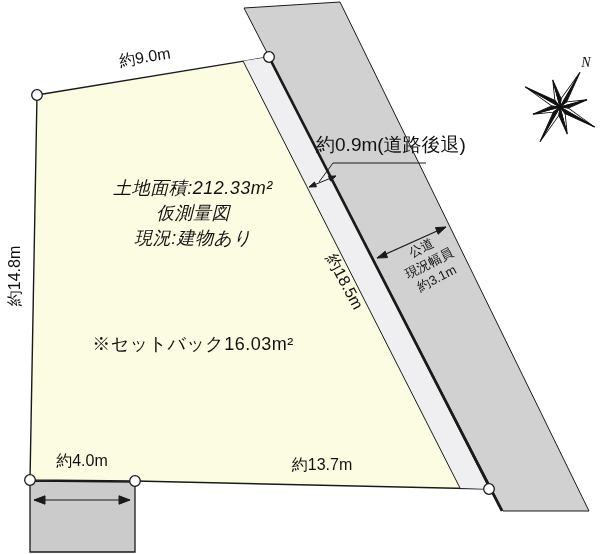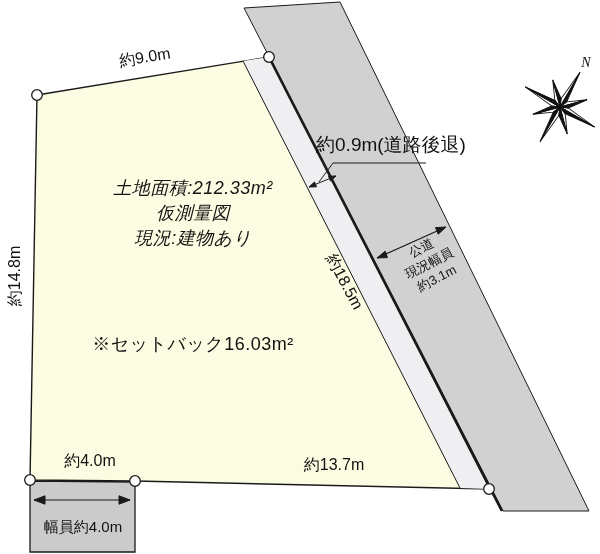--- a/index.html
+++ b/index.html
@@ -8,22 +8,22 @@
   .stage svg{position:absolute;left:0;top:0;}
   .label{position:absolute;white-space:nowrap;color:#111;}
   .area-block{position:absolute;left:193px;top:176px;transform:translateX(-50%);
               text-align:center;font-size:18px;line-height:25px;letter-spacing:0.5px;font-style:italic;}
   .setback-block{position:absolute;left:193px;top:299px;transform:translateX(-50%);
               text-align:center;font-size:18px;line-height:26px;letter-spacing:0.5px;margin-top:32px;}
   .dim{font-size:16px;}
   .dim-top{left:145px;top:58px;transform:translate(-50%,-50%) rotate(-9.3deg);}
   .dim-left{left:15px;top:276px;transform:translate(-50%,-50%) rotate(-90deg);}
   .dim-right{left:344px;top:282px;transform:translate(-50%,-50%) rotate(62deg);}
-  .dim-bottom{left:322px;top:465px;transform:translate(-50%,-50%);margin-left:12px;}
-  .dim-bottom-left{left:90px;top:461px;transform:translate(-50%,-50%);}
+  .dim-bottom{left:322px;top:465px;transform:translate(-50%,-50%);}
+  .dim-bottom-left{left:82px;top:461px;transform:translate(-50%,-50%);}
   .setback-note{left:391px;top:145px;transform:translate(-50%,-50%);font-size:19px;}
   .public-road-block{position:absolute;left:429px;top:263px;
       transform:translate(-50%,-50%) rotate(-27deg);text-align:center;
       font-size:13px;line-height:17px;}
   .private-road-block{position:absolute;left:83px;top:527px;transform:translate(-50%,-50%);
       text-align:center;font-size:15px;line-height:18px;}
   .north-label{left:586px;top:63px;transform:translate(-50%,-50%);
       font-family:"Liberation Serif", serif;font-style:italic;font-size:14px;}
 </style>
 </head>
@@ -115,18 +115,17 @@
   <div class="label dim dim-bottom-left">約4.0m</div>
   <div class="label setback-note">約0.9m(道路後退)</div>
 
   <div class="public-road-block">
     <div>公道</div>
     <div>現況幅員</div>
     <div>約3.1m</div>
   </div>
 
   <div class="private-road-block">
-    <div>幅員約4.0m</div>
   </div>
 
   <div class="label north-label">N</div>
 
 </div>
 
 </body></html>

